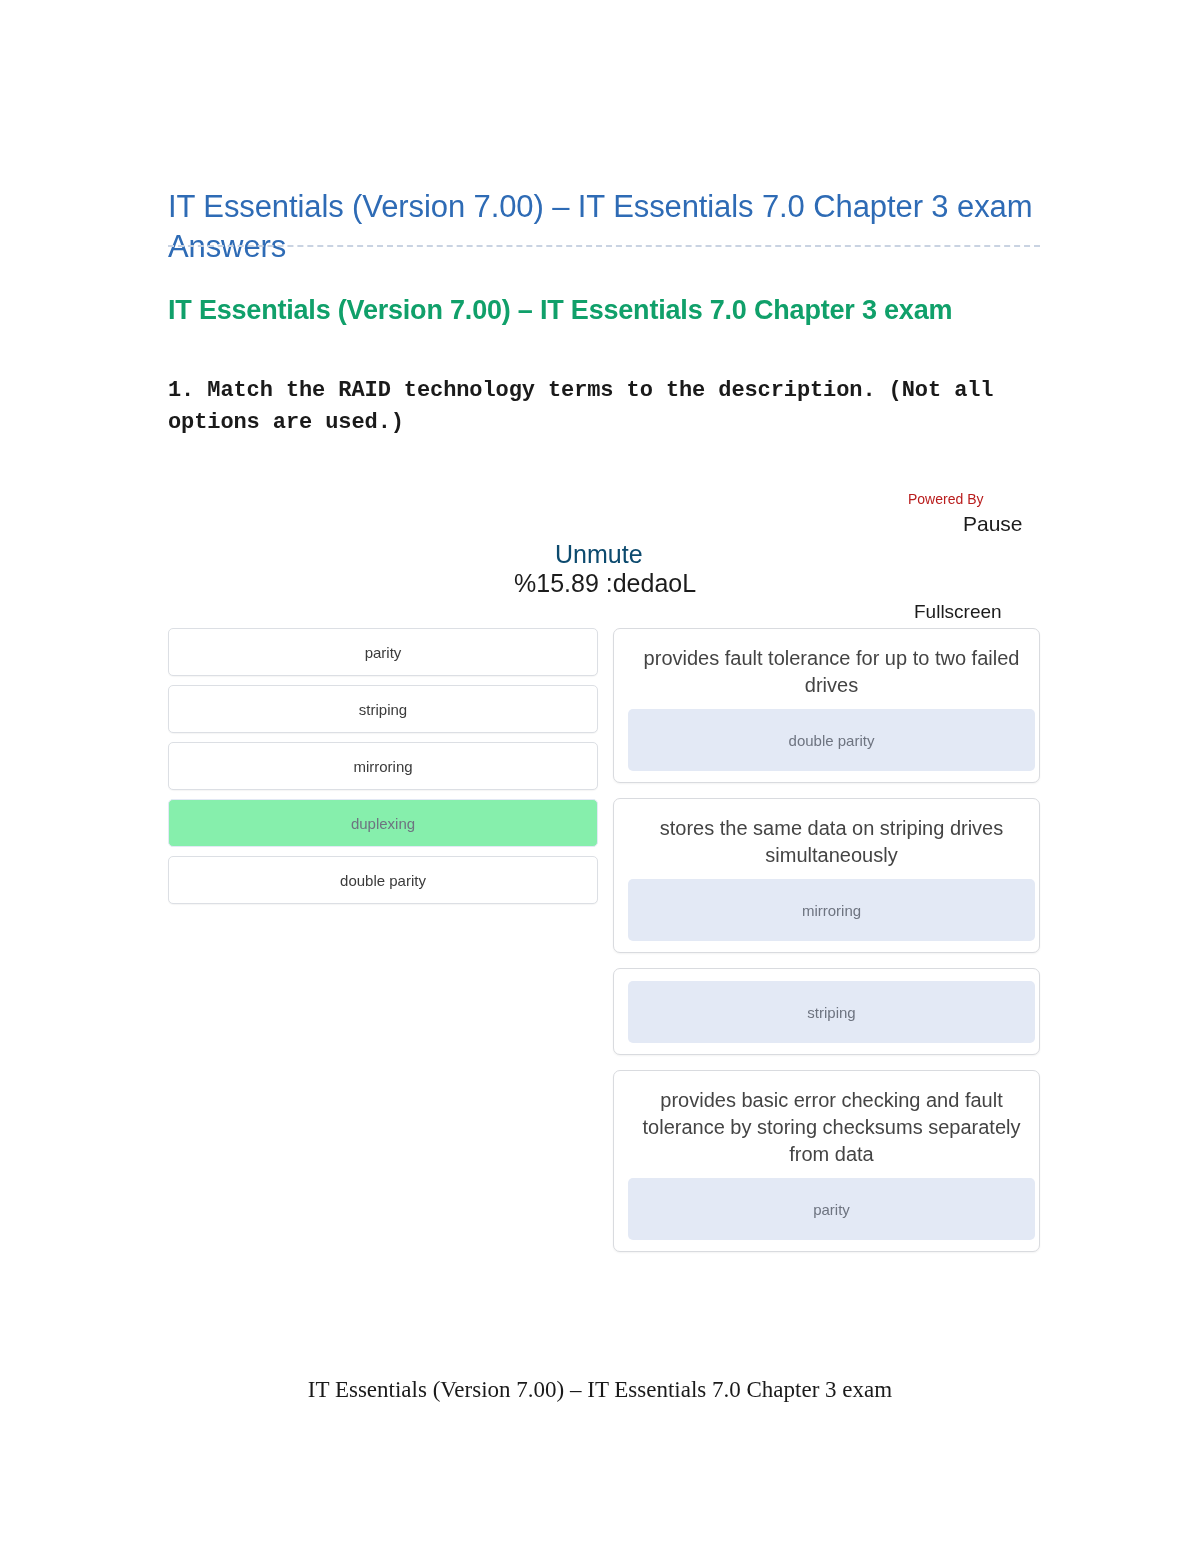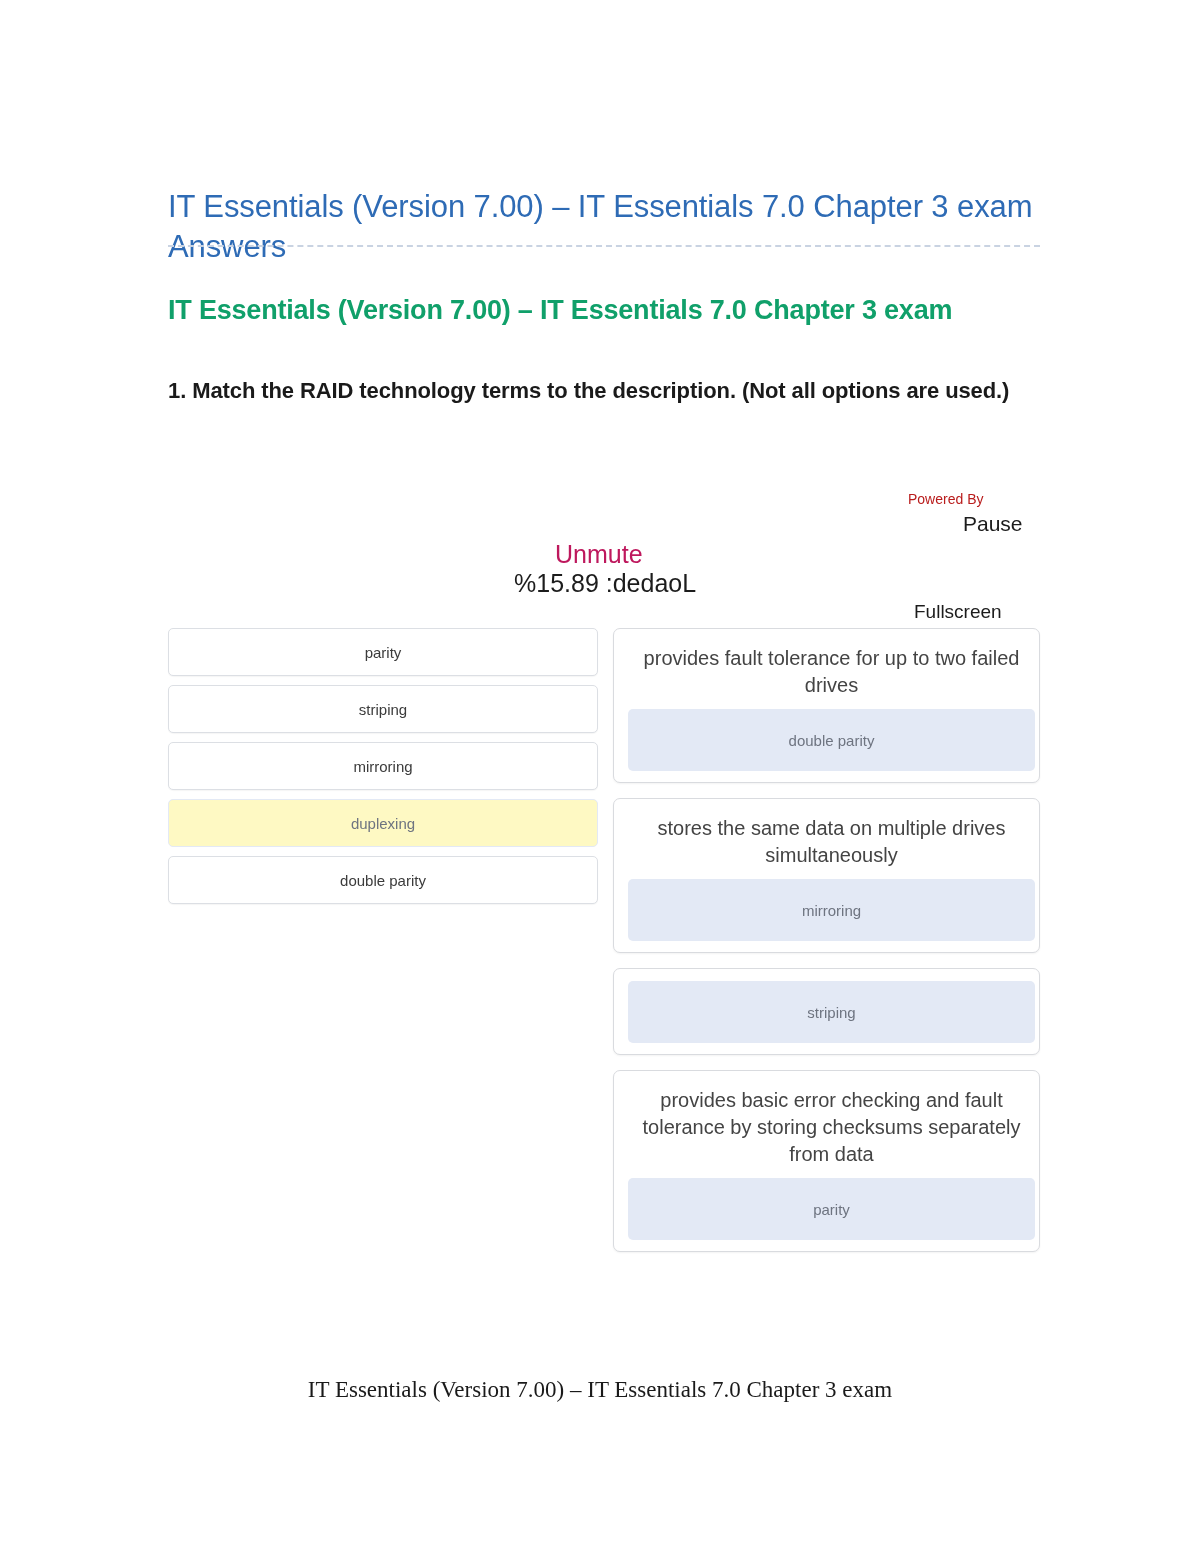--- a/index.html
+++ b/index.html
@@ -61,21 +61,21 @@
     color: #10a06a;
     letter-spacing: -0.2px;
   }
 
   
   .question {
     position: absolute;
     left: 168px;
     top: 353px;
     width: 845px;
-    font-family: Liberation Sans, sans-serif;
+    font-family: Liberation Mono, monospace;
     font-size: 22px;
     line-height: 32px;
     font-weight: bold;
     color: #1a1a1a;
     letter-spacing: -0.1px;
   }
 
   
   .powered-by {
     position: absolute;
@@ -94,21 +94,21 @@
     line-height: 30px;
     color: #1c1c1c;
     font-family: "Liberation Sans", sans-serif;
   }
   .unmute-btn {
     position: absolute;
     left: 555px;
     top: 539px;
     font-size: 25px;
     line-height: 30px;
-    color: #be185d;
+    color: #0c4a6e;
     font-family: "Liberation Sans", sans-serif;
   }
   .loaded-label {
     position: absolute;
     left: 514px;
     top: 568px;
     font-size: 25px;
     line-height: 30px;
     color: #1c1c1c;
     font-family: "Liberation Sans", sans-serif;
@@ -150,21 +150,21 @@
     background: #ffffff;
     display: flex;
     align-items: center;
     justify-content: center;
     font-size: 15px;
     color: #3b3b3b;
     font-family: "Liberation Sans", sans-serif;
     box-shadow: 0 1px 1px rgba(0,0,0,0.04);
   }
   .term-box.placed {
-    background: #fef9c3;
+    background: #86efac;
     border-color: #e3e9f5;
     color: #6e7480;
     box-shadow: none;
   }
 
   .targets-column {
     position: absolute;
     left: 445px;
     top: 0;
     width: 427px;
@@ -259,21 +259,21 @@
       </div>
 
     <div class="targets-column" id="targets-column">
         <div class="target-card">
           <div class="target-prompt">provides fault tolerance for up to two failed drives</div>
           <div class="target-answer">
             <span>double parity</span>
           </div>
         </div>
         <div class="target-card">
-          <div class="target-prompt">stores the same data on multiple drives simultaneously</div>
+          <div class="target-prompt">stores the same data on striping drives simultaneously</div>
           <div class="target-answer">
             <span>mirroring</span>
           </div>
         </div>
         <div class="target-card">
           <div class="target-answer">
             <span>striping</span>
           </div>
         </div>
         <div class="target-card">

